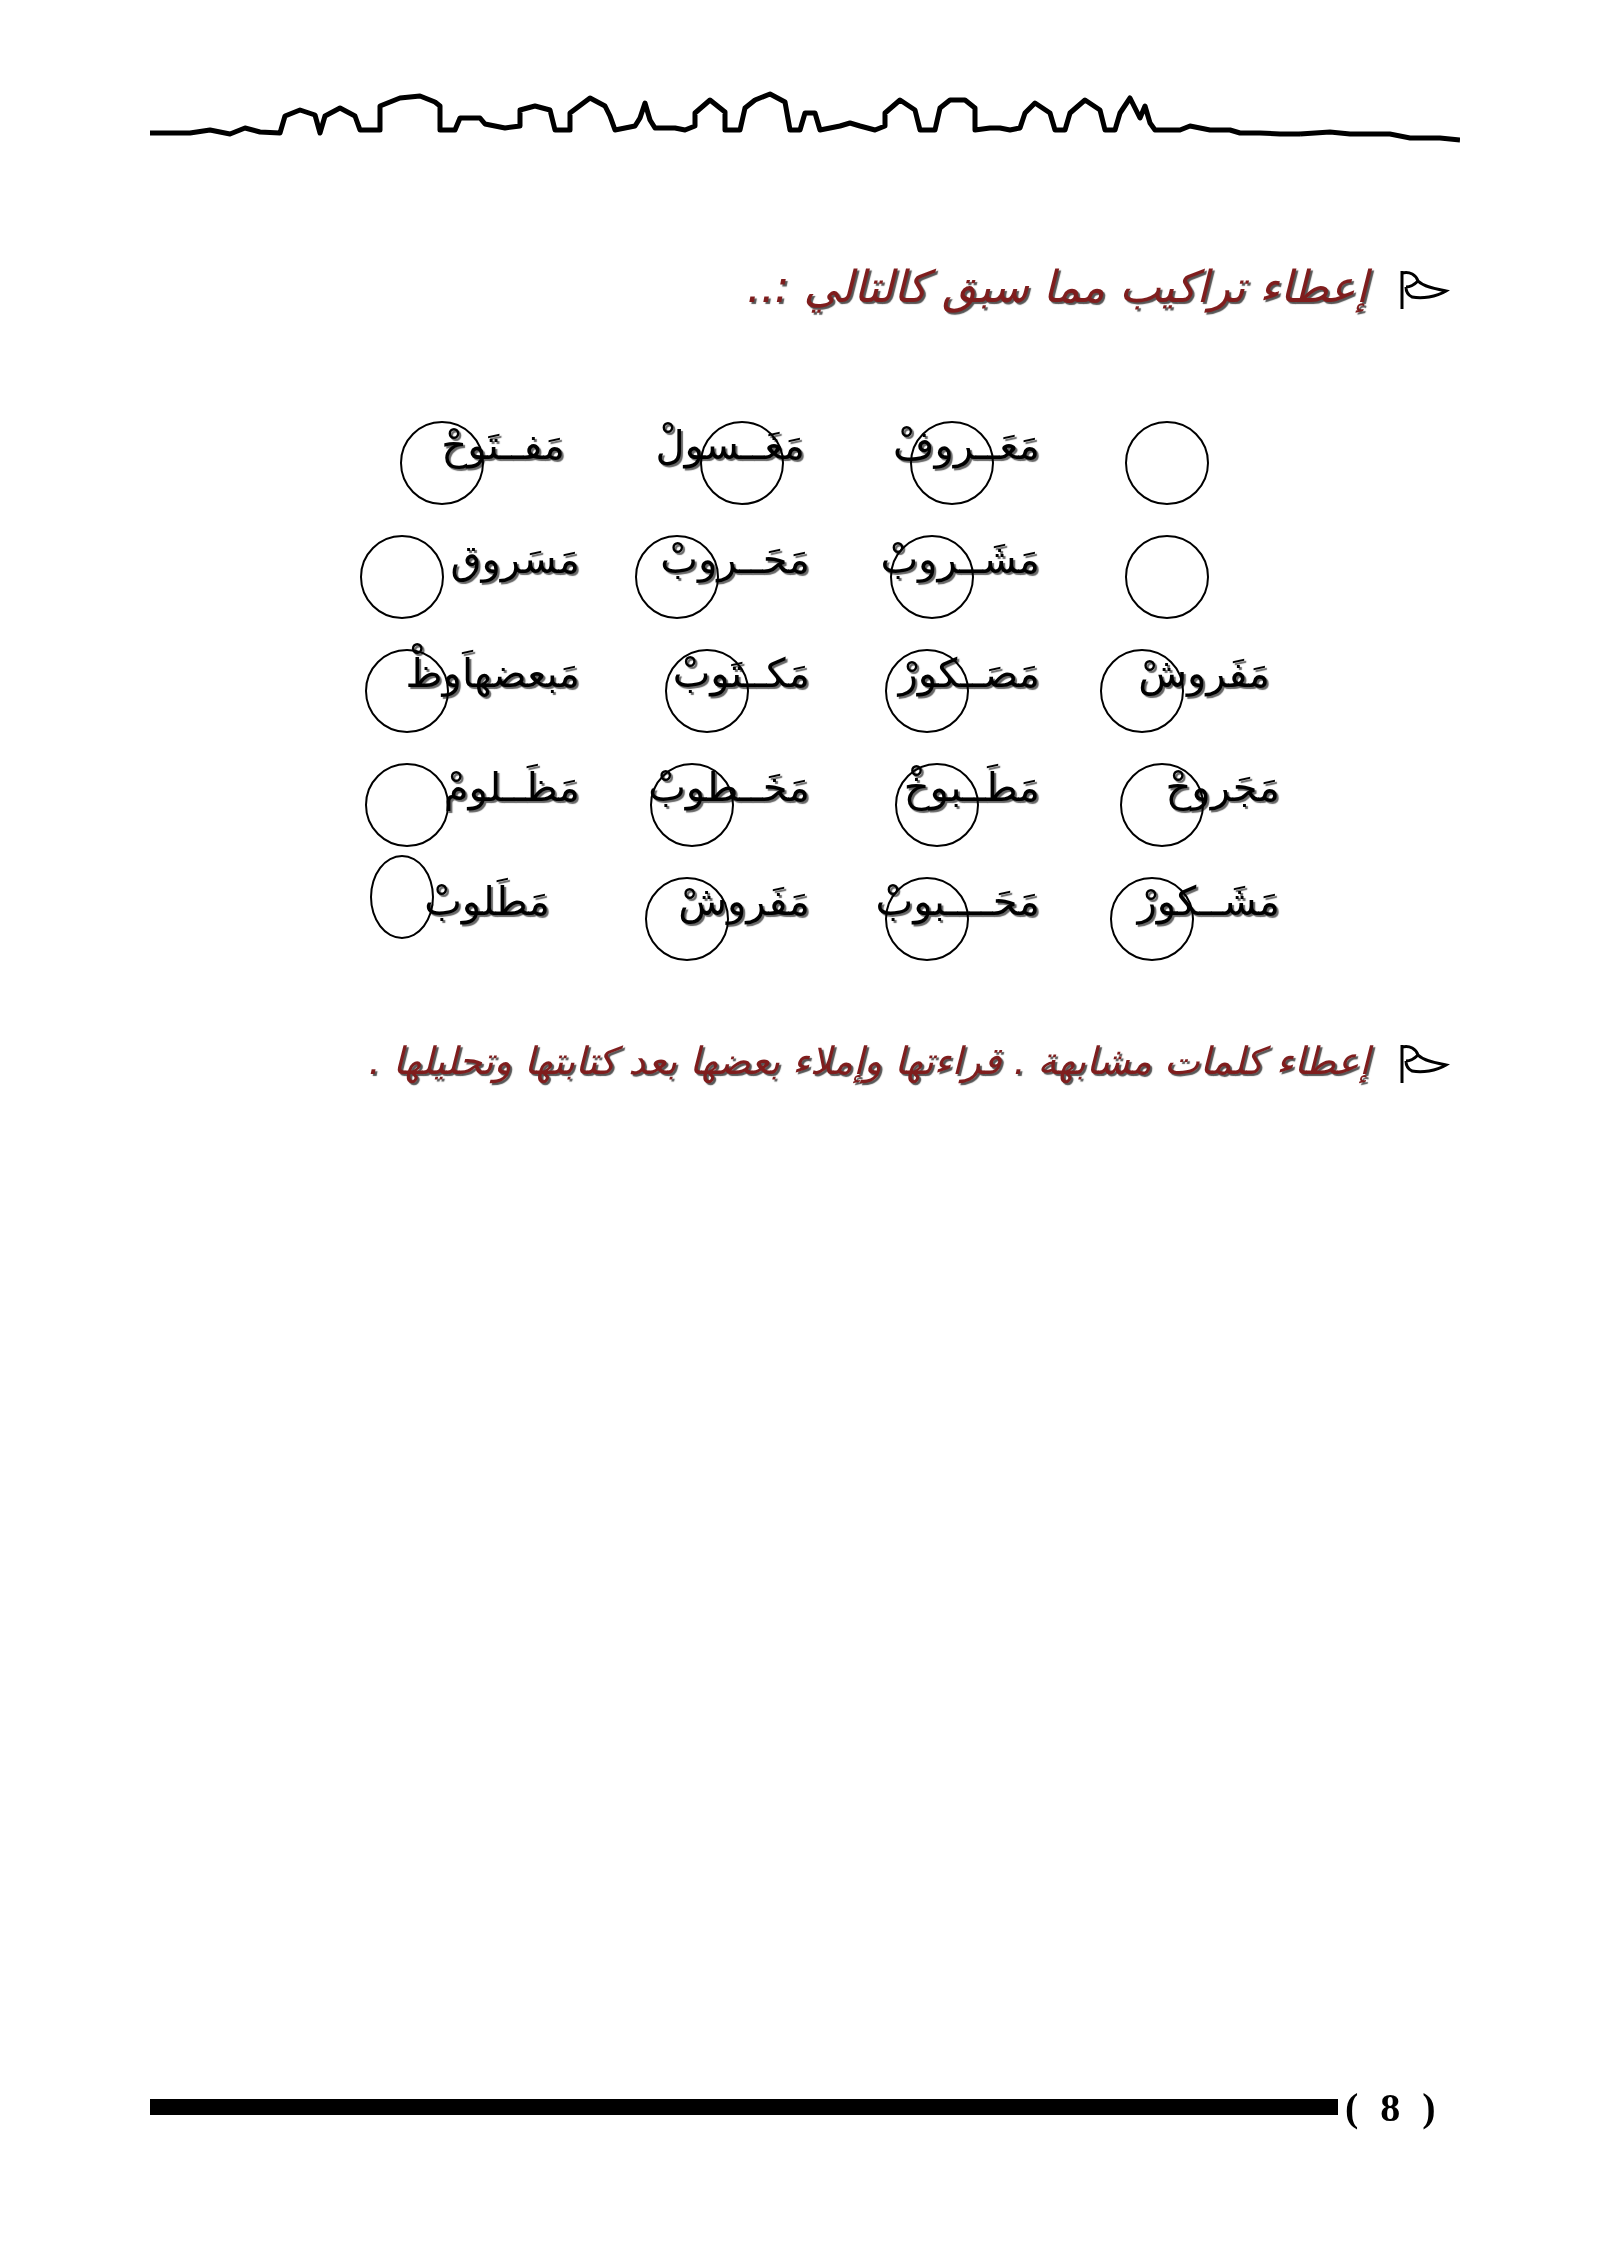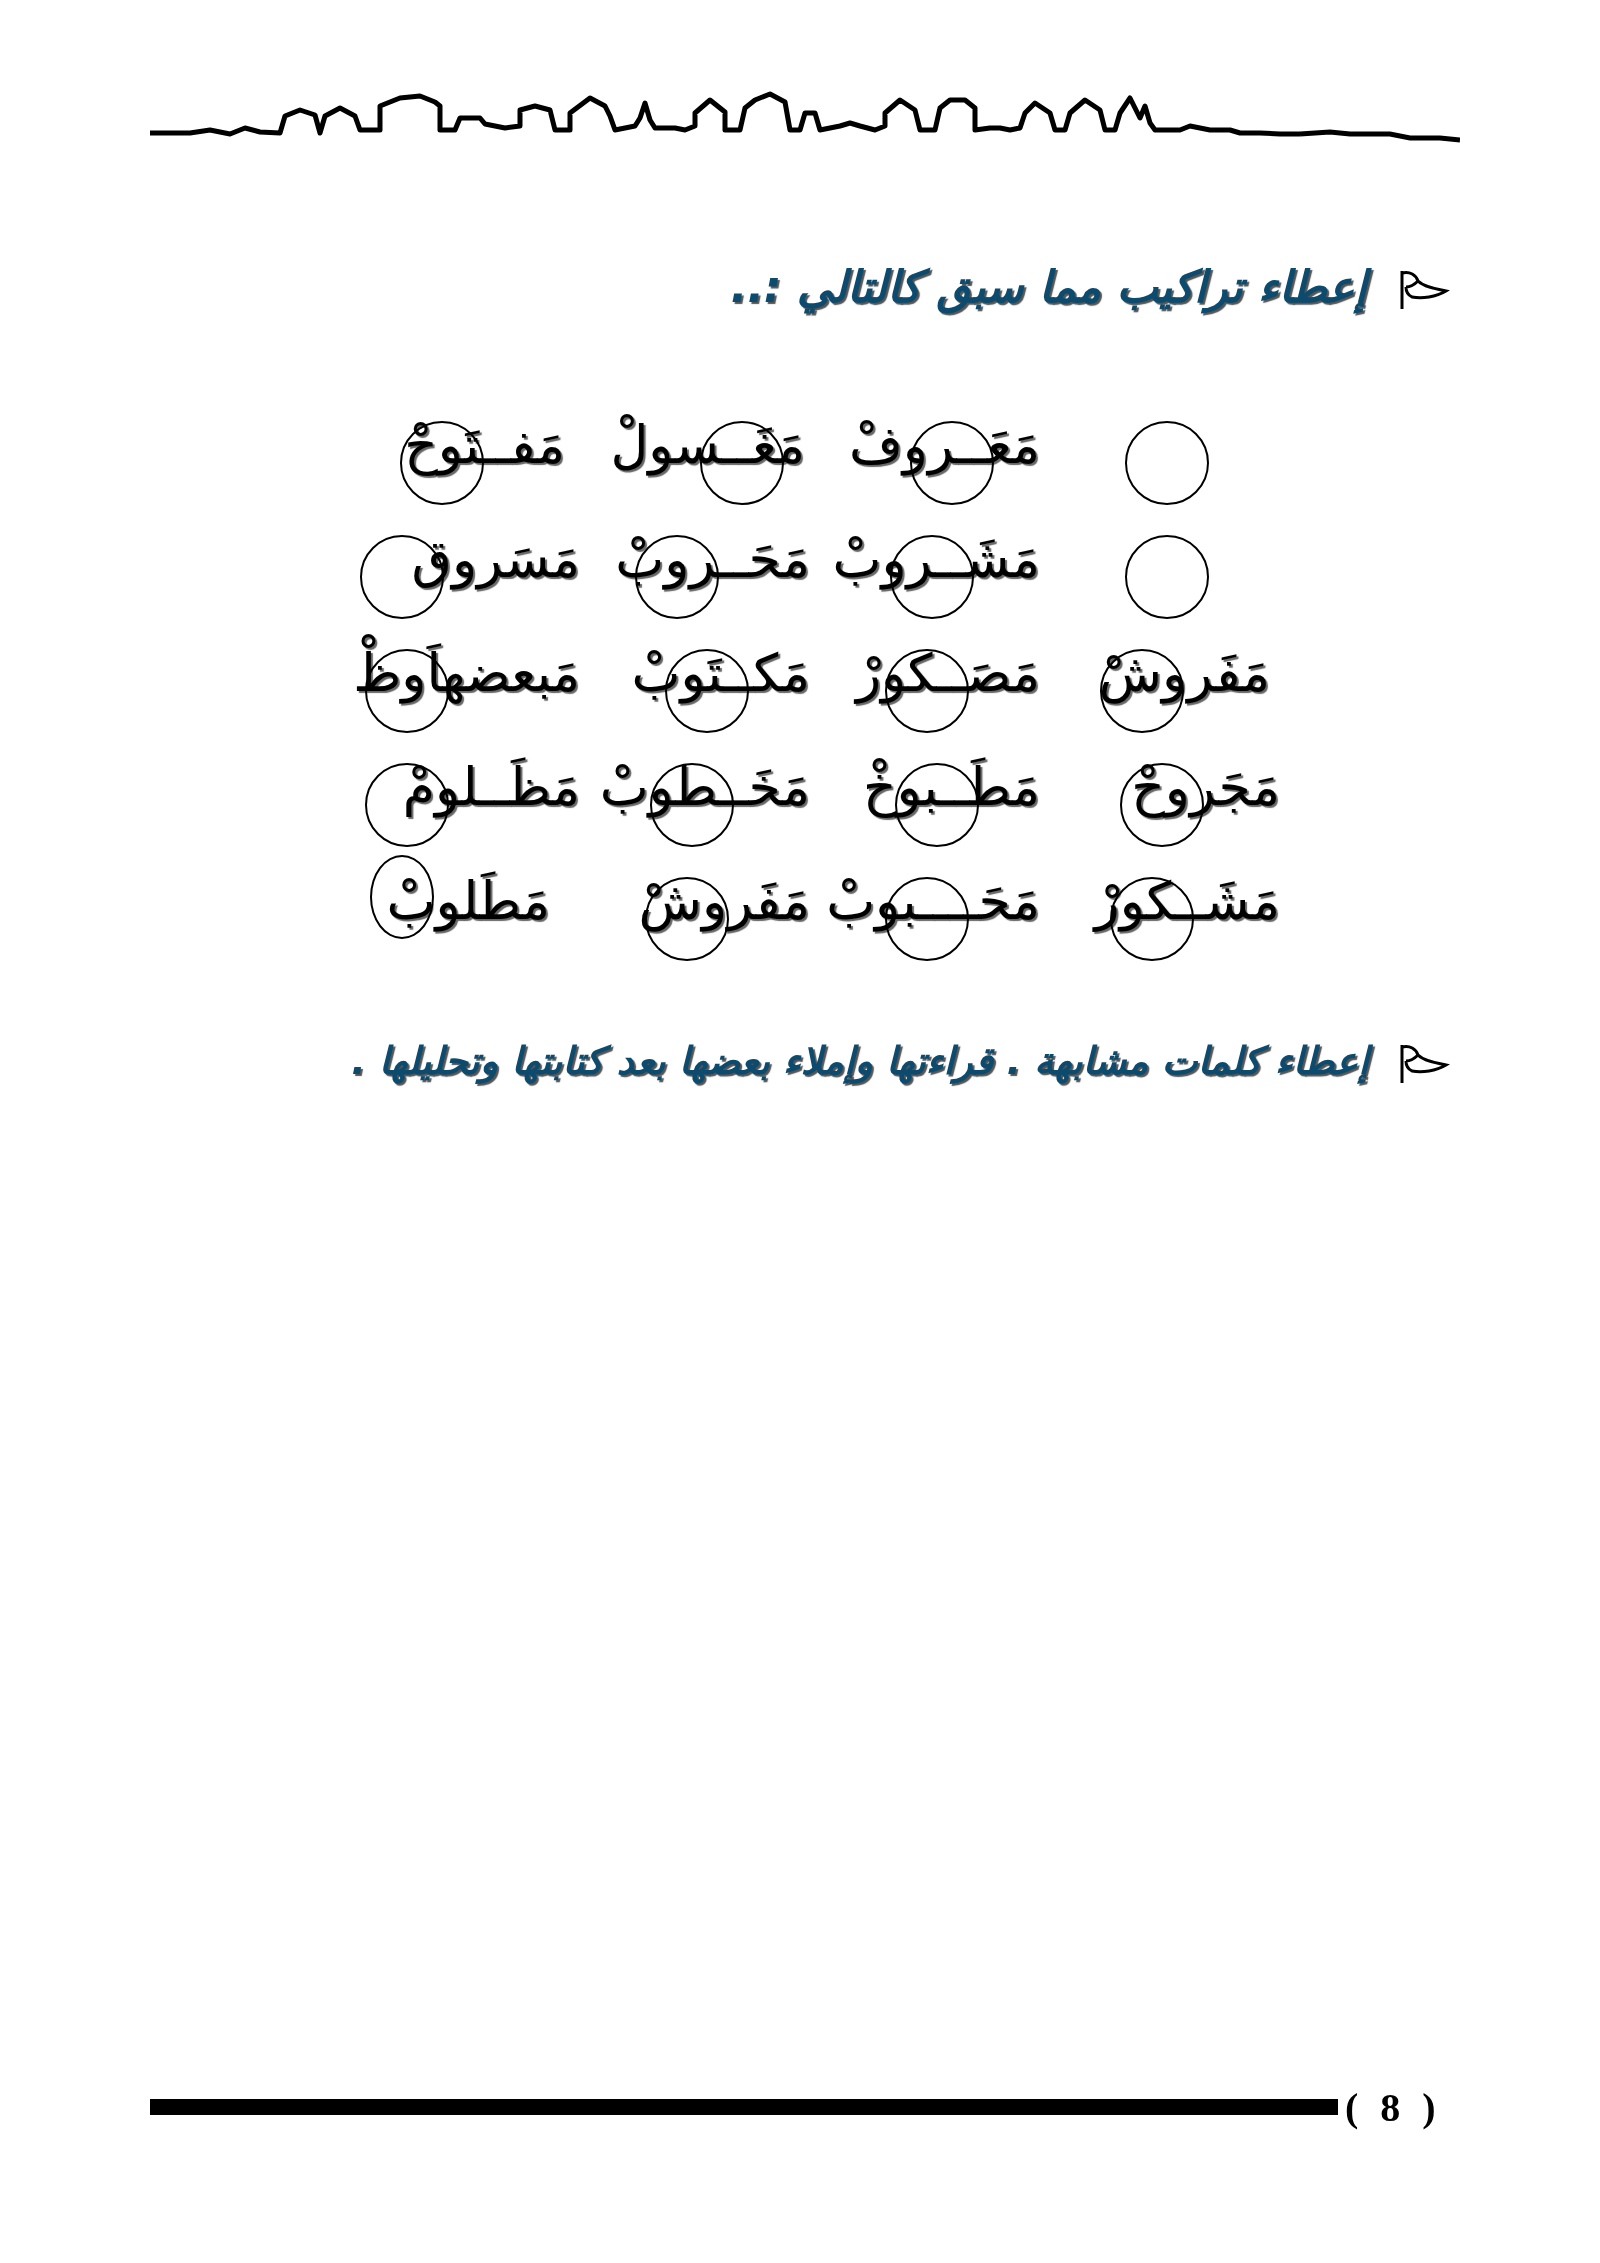--- a/index.html
+++ b/index.html
@@ -1,27 +1,27 @@
 <!DOCTYPE html>
 <html><head>
 <meta charset="utf-8">
 <style>
   html, body { margin: 0; padding: 0; background: #ffffff; }
   body { width: 1600px; height: 2263px; position: relative; overflow: hidden;
          font-family: "DejaVu Sans", sans-serif; color: #000; }
   .skyline { position: absolute; left: 150px; top: 88px; width: 1310px; height: 80px; }
   .instr { position: absolute; direction: rtl; font-family: "DejaVu Sans", sans-serif;
-           font-weight: bold; font-style: italic; color: #0c4a6e; text-shadow: 2px 2px 1px #555; }
+           font-weight: normal; font-style: italic; color: #7f1d1d; text-shadow: 2px 2px 1px #555; }
   .instr1 { top: 252px; right: 150px; font-size: 44px; line-height: 70px; white-space: nowrap; }
   .instr2 { top: 1030px; right: 150px; width: 1300px; font-size: 38px; line-height: 62px; }
   .flag { display: inline-block; width: 52px; height: 42px; vertical-align: middle; margin-left: 16px; }
   .grid { position: absolute; left: 330px; top: 395px; width: 950px; }
   .row { position: relative; height: 114px; }
   .word { position: absolute; top: 0; height: 100px; direction: rtl;
-          font-family: "DejaVu Sans", sans-serif; font-size: 52px; line-height: 100px;
+          font-family: "DejaVu Sans", sans-serif; font-size: 40px; line-height: 100px;
           white-space: nowrap; text-shadow: 2px 2px 1px #666; }
   .circle { position: absolute; width: 80px; height: 80px; border: 2px solid #000;
             border-radius: 50%; top: 26px; pointer-events: none; }
   .footer-bar { position: absolute; left: 150px; top: 2099px; width: 1188px; height: 16px; background: #000; }
   .page-num { position: absolute; left: 1345px; top: 2078px; font-family: "Liberation Serif", serif;
               font-weight: bold; font-size: 40px; line-height: 60px; letter-spacing: 6px; }
 </style>
 </head>
 <body>
 

